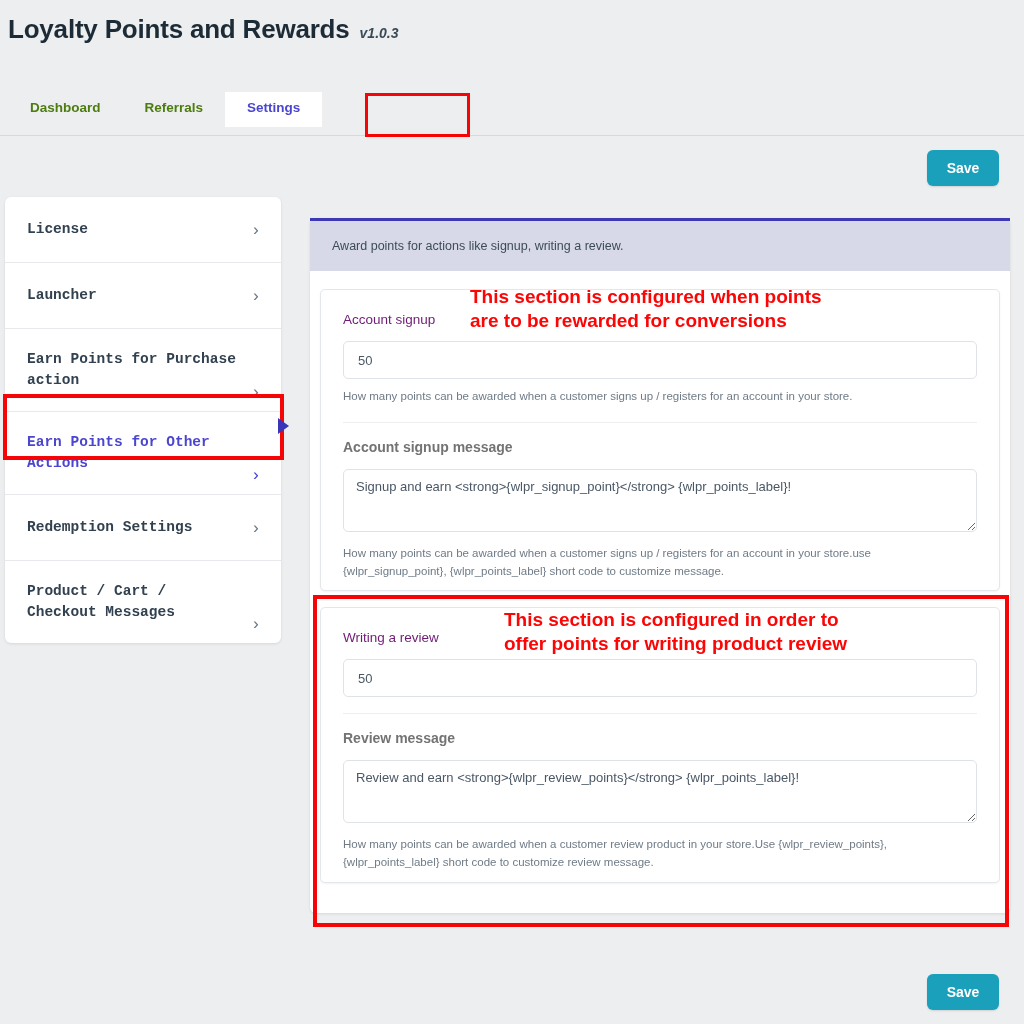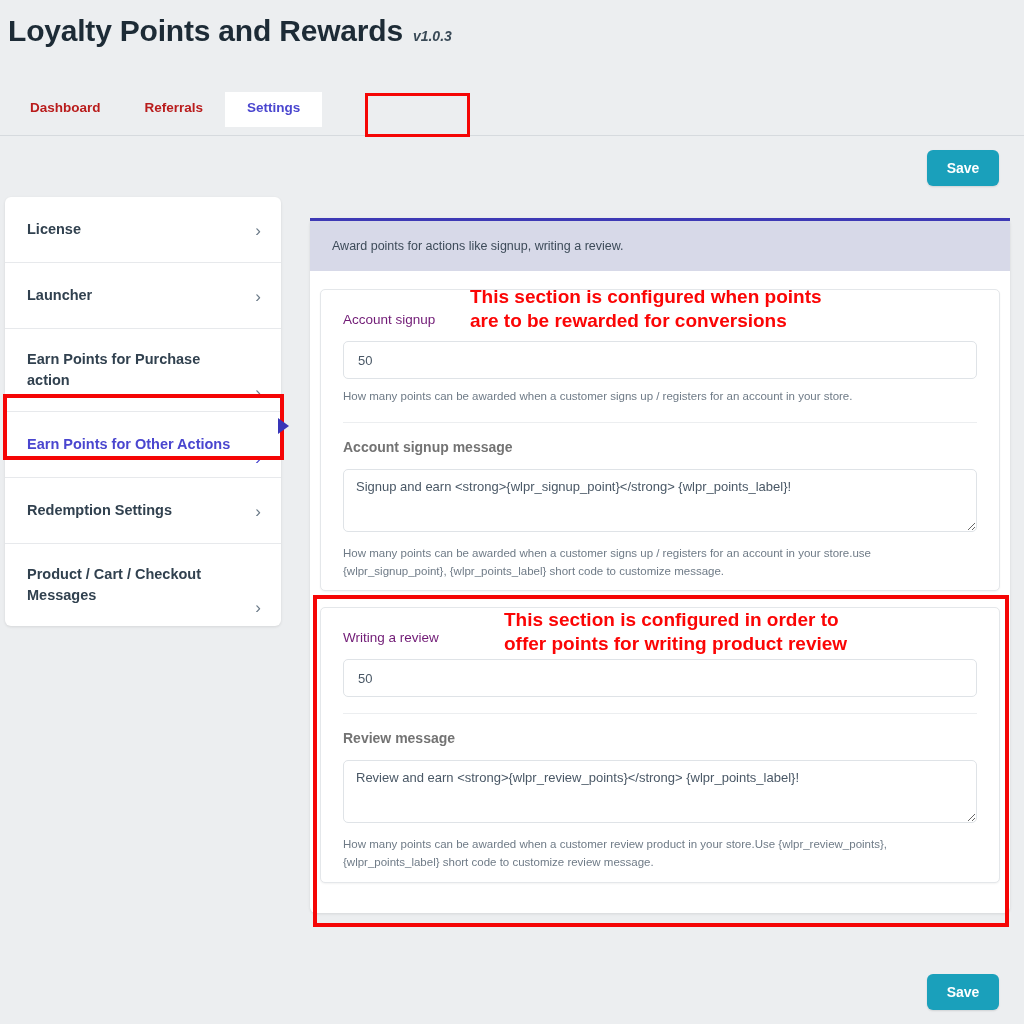--- a/index.html
+++ b/index.html
@@ -23,21 +23,21 @@
   .page-header {
     position: absolute;
     left: 0; top: 14px;
     width: 1024px;
     height: 60px;
     display: flex;
     align-items: baseline;
     padding-left: 8px;
   }
   .app-title {
-    font-size: 30px;
+    font-size: 26px;
     font-weight: bold;
     color: #1d2b36;
     letter-spacing: -0.2px;
   }
   .app-version {
     font-size: 14px;
     font-weight: bold;
     font-style: italic;
     color: #3a4a57;
     margin-left: 10px;
@@ -50,21 +50,21 @@
     width: 1024px;
     height: 44px;
     border-bottom: 1px solid #d6dade;
     display: flex;
     align-items: flex-start;
     padding-left: 8px;
   }
   .tab {
     font-size: 13.5px;
     font-weight: bold;
-    color: #b91c1c;
+    color: #4d7c0f;
     padding: 8px 22px 12px 22px;
     white-space: nowrap;
     position: relative;
   }
   .tab.active {
     color: #4a46cf;
     background: #ffffff;
   }
   .tab-highlight {
     position: absolute;
@@ -117,20 +117,21 @@
     padding: 20px 44px 20px 22px;
     border-bottom: 1px solid #e7e9ec;
     font-size: 14.5px;
     font-weight: bold;
     color: #31414f;
     min-height: 66px;
     display: flex;
     align-items: center;
     cursor: pointer;
     line-height: 1.45;
+    font-family: Liberation Mono, monospace;
   }
   .side-item:last-child { border-bottom: none; }
   .side-item.active { color: #4a46cf; }
   .side-chevron {
     position: absolute;
     right: 20px;
     bottom: 10px;
     font-size: 17px;
     color: #6b7a88;
     font-weight: normal;

